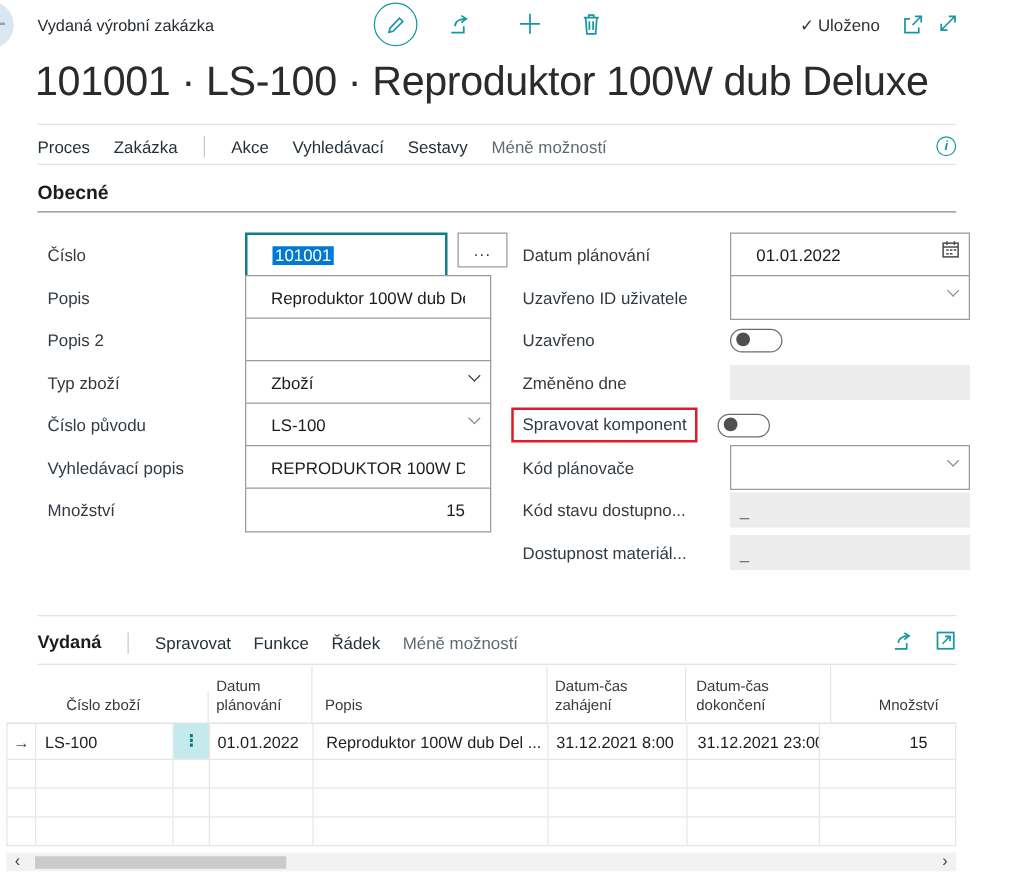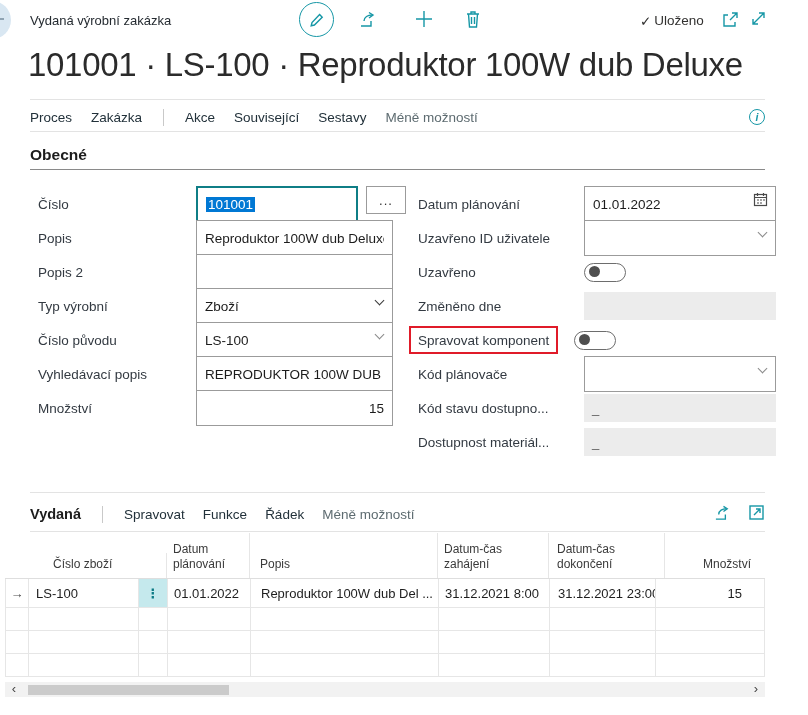--- a/index.html
+++ b/index.html
@@ -41,21 +41,21 @@
   .col.right { left:410px; width:345px; }
   .frow { display:flex; align-items:center; height:28px; margin-bottom:6px; }
   .flabel { font-size:13.5px; color:#333a42; white-space:nowrap; flex-shrink:0; }
   .col.left  .flabel { width:142px; }
   .col.right .flabel { width:150px; }
   .leader { flex:1; height:2px; border-bottom:2px dotted #cccccc; margin:0 8px; transform:translateY(-2px); }
   .ctl { flex-shrink:0; position:relative; }
   .col.left  .ctl { width:197px; }
   .col.right .ctl { width:192px; }
   .inputbox, input.ibx { width:100%; height:36px; border:1px solid #9b9b9b; background:#fff;
-    font-size:13.5px; color:#1c1c1c; padding:0 8px; display:flex; align-items:center;
+    font-size:13.5px; color:#1c1c1c; padding:0 20px; display:flex; align-items:center;
     font-family:"Liberation Sans","DejaVu Sans",sans-serif; white-space:nowrap; overflow:hidden; }
   input.ibx { display:block; line-height:26px; }
   input.ibx.num { text-align:right; }
   .inputbox.focused { border:2px solid #0f7e86; }
   .sel { background:#0078d4; color:#fff; padding:0 2px; }
   .ctl-assist { width:210px !important; margin-right:-13px; display:flex; gap:8px; }
   .ctl-assist .inputbox { width:162px; flex-shrink:0; }
   .assist { width:40px; height:28px; border:1px solid #9b9b9b; background:#fff; font-size:13px;
     color:#333; letter-spacing:1px; line-height:1; cursor:pointer; }
   .chev { position:absolute; right:10px; top:9px; width:7px; height:7px;
@@ -160,21 +160,21 @@
   </div>
 
   <div class="page-title">101001 · LS-100 · Reproduktor 100W dub Deluxe</div>
   <div class="divider" style="top:99px;"></div>
 
   <div class="actionbar">
     <span>Proces</span>
     <span>Zakázka</span>
     <span class="sep"></span>
     <span>Akce</span>
-    <span>Související</span>
+    <span>Vyhledávací</span>
     <span>Sestavy</span>
     <span class="muted">Méně možností</span>
     <span class="info-circle">i</span>
   </div>
   <div class="divider" style="top:131px;"></div>
 
   <div class="section-head">Obecné</div>
   <div class="section-rule"></div>
 
   <div class="col left">
@@ -196,21 +196,21 @@
         </div>
     </div>
     <div class="frow">
       <span class="flabel">Popis 2</span>
       <span class="leader"></span>
       <div class="ctl">
           <input class="ibx" value="" style="">
         </div>
     </div>
     <div class="frow">
-      <span class="flabel">Typ výrobní</span>
+      <span class="flabel">Typ zboží</span>
       <span class="leader"></span>
       <div class="ctl">
         <div class="inputbox">
           <span>Zboží</span>
         </div>
         <span class="chev"></span>
       </div>
     </div>
     <div class="frow">
       <span class="flabel">Číslo původu</span>

